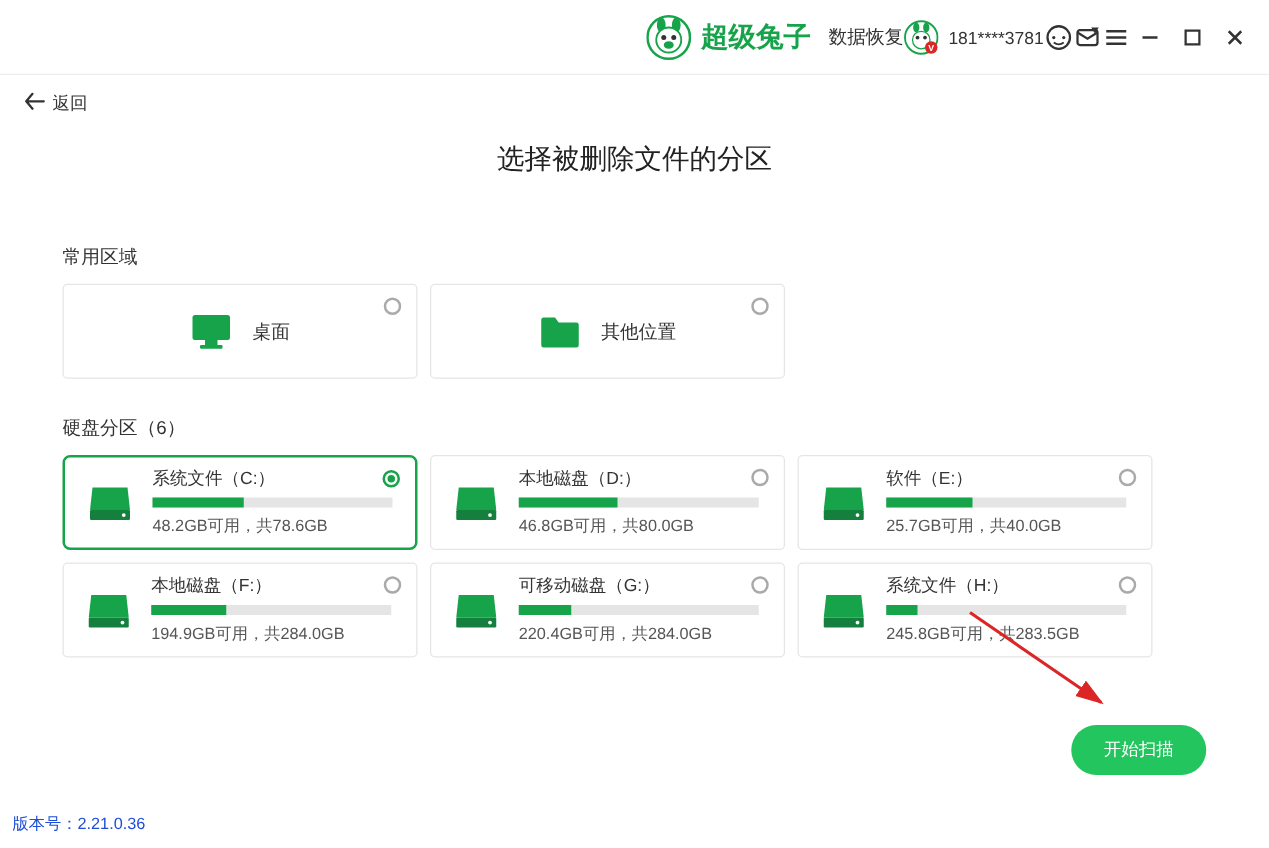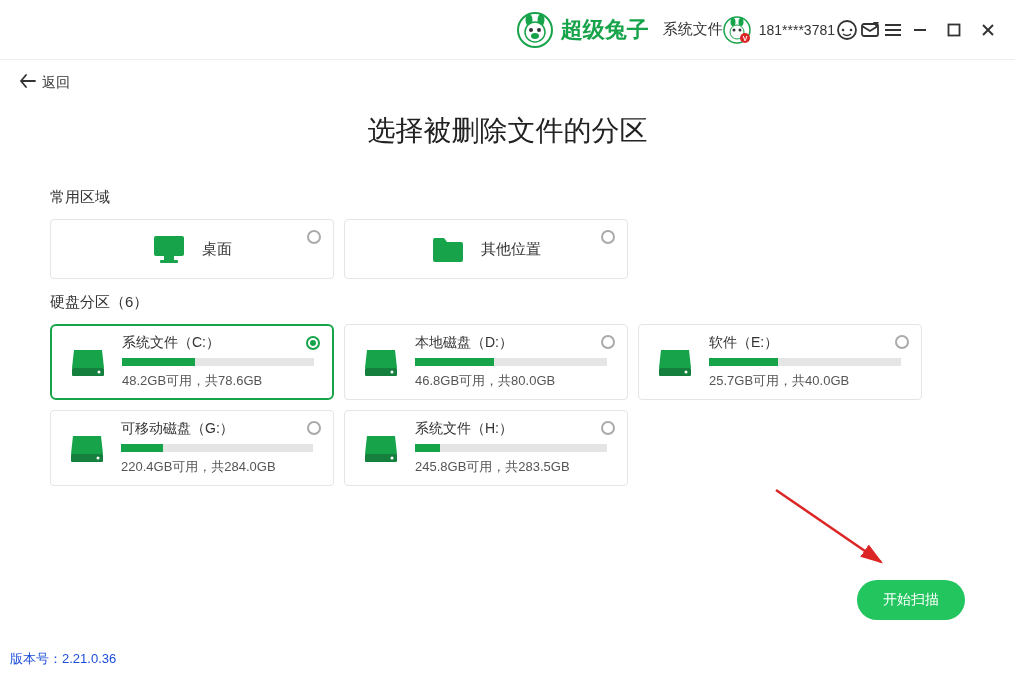--- a/index.html
+++ b/index.html
@@ -10,25 +10,25 @@
 .brand{color:#16a34a;font-size:22px;font-weight:bold}
 .brand-sub{color:#333;font-size:15px;margin-left:6px}
 .header-right{display:flex;align-items:center;gap:1px}
 .user-info{display:flex;align-items:center;gap:8px}
 .user-avatar{width:28px;height:28px;position:relative}
 .user-phone{color:#333;font-size:14px}
 .header-icon{width:22px;height:22px;cursor:pointer;display:flex;align-items:center;justify-content:center}
 .window-controls{display:flex;gap:16px;margin-left:6px}
 .win-btn{width:18px;height:18px;cursor:pointer;display:flex;align-items:center;justify-content:center}
 .back-row{padding:14px 20px 6px;display:flex;gap:6px;cursor:pointer;color:#333;font-size:14px}
-.page-title{text-align:center;font-size:28px;color:#222;padding:14px 0 24px}
+.page-title{text-align:center;font-size:22px;color:#222;padding:14px 0 24px}
 .content{padding:0 50px}
-.section-label{font-size:15px;color:#333;margin:14px 0 12px}
+.section-label{font-size:15px;color:#333;margin:30px 0 12px}
 .card-row{display:flex;gap:10px;flex-wrap:wrap}
-.card{width:284px;height:60px;border:1px solid #e5e5e5;border-radius:4px;position:relative;display:flex;align-items:center;padding:0 18px;cursor:pointer;background:#fff}
+.card{width:284px;height:76px;border:1px solid #e5e5e5;border-radius:4px;position:relative;display:flex;align-items:center;padding:0 18px;cursor:pointer;background:#fff}
 .card.selected{border:2px solid #16a34a;border-radius:6px}
 .card-radio{position:absolute;top:10px;right:12px;width:14px;height:14px;border:2px solid #aaa;border-radius:50%}
 .card.selected .card-radio{border-color:#16a34a}
 .card.selected .card-radio::after{content:"";position:absolute;inset:2px;background:#16a34a;border-radius:50%}
 .common-card{justify-content:center;gap:16px}
 .common-icon{width:34px;height:30px}
 .common-label{font-size:15px;color:#333}
 .drive-card{height:76px}
 .drive-icon{width:36px;height:36px;margin-right:16px;flex-shrink:0}
 .drive-info{flex:1;display:flex;flex-direction:column;gap:6px}
@@ -48,21 +48,21 @@
     <svg class="logo" viewBox="0 0 36 36">
       <circle cx="18" cy="18" r="17" fill="#fff" stroke="#16a34a" stroke-width="2"></circle>
       <ellipse cx="12" cy="8" rx="3.5" ry="6" fill="#16a34a"></ellipse>
       <ellipse cx="24" cy="8" rx="3.5" ry="6" fill="#16a34a"></ellipse>
       <circle cx="18" cy="20" r="10" fill="#fff" stroke="#16a34a" stroke-width="1.5"></circle>
       <circle cx="14" cy="18" r="2" fill="#333"></circle>
       <circle cx="22" cy="18" r="2" fill="#333"></circle>
       <ellipse cx="18" cy="24" rx="4" ry="3" fill="#16a34a"></ellipse>
     </svg>
     <span class="brand">超级兔子</span>
-    <span class="brand-sub">系统文件</span>
+    <span class="brand-sub">数据恢复</span>
   </div>
   <div class="header-right">
     <div class="user-info">
       <svg class="user-avatar" viewBox="0 0 28 28">
         <circle cx="14" cy="14" r="13" fill="#fff" stroke="#16a34a" stroke-width="1.5"></circle>
         <ellipse cx="10" cy="6" rx="2.5" ry="4" fill="#16a34a"></ellipse>
         <ellipse cx="18" cy="6" rx="2.5" ry="4" fill="#16a34a"></ellipse>
         <circle cx="14" cy="16" r="7" fill="#fff" stroke="#16a34a" stroke-width="1"></circle>
         <circle cx="11" cy="14" r="1.5" fill="#333"></circle>
         <circle cx="17" cy="14" r="1.5" fill="#333"></circle>
@@ -191,20 +191,35 @@
         </div>
         <div class="card-radio"></div>
       </div>
       <div class="card drive-card">
         <svg class="drive-icon" viewBox="0 0 36 36">
           <path d="M4 6 L32 6 L34 24 L2 24 Z" fill="#16a34a"></path>
           <rect x="2" y="24" width="32" height="8" rx="1" fill="#15803d"></rect>
           <circle cx="29" cy="28" r="1.5" fill="#fff"></circle>
         </svg>
         <div class="drive-info">
+          <div class="drive-name">本地磁盘（F:）</div>
+          <div class="progress-bar">
+            <div class="progress-fill" style="width:31%"></div>
+          </div>
+          <div class="drive-usage">194.9GB可用，共284.0GB</div>
+        </div>
+        <div class="card-radio"></div>
+      </div>
+      <div class="card drive-card">
+        <svg class="drive-icon" viewBox="0 0 36 36">
+          <path d="M4 6 L32 6 L34 24 L2 24 Z" fill="#16a34a"></path>
+          <rect x="2" y="24" width="32" height="8" rx="1" fill="#15803d"></rect>
+          <circle cx="29" cy="28" r="1.5" fill="#fff"></circle>
+        </svg>
+        <div class="drive-info">
           <div class="drive-name">可移动磁盘（G:）</div>
           <div class="progress-bar">
             <div class="progress-fill" style="width:22%"></div>
           </div>
           <div class="drive-usage">220.4GB可用，共284.0GB</div>
         </div>
         <div class="card-radio"></div>
       </div>
       <div class="card drive-card">
         <svg class="drive-icon" viewBox="0 0 36 36">

